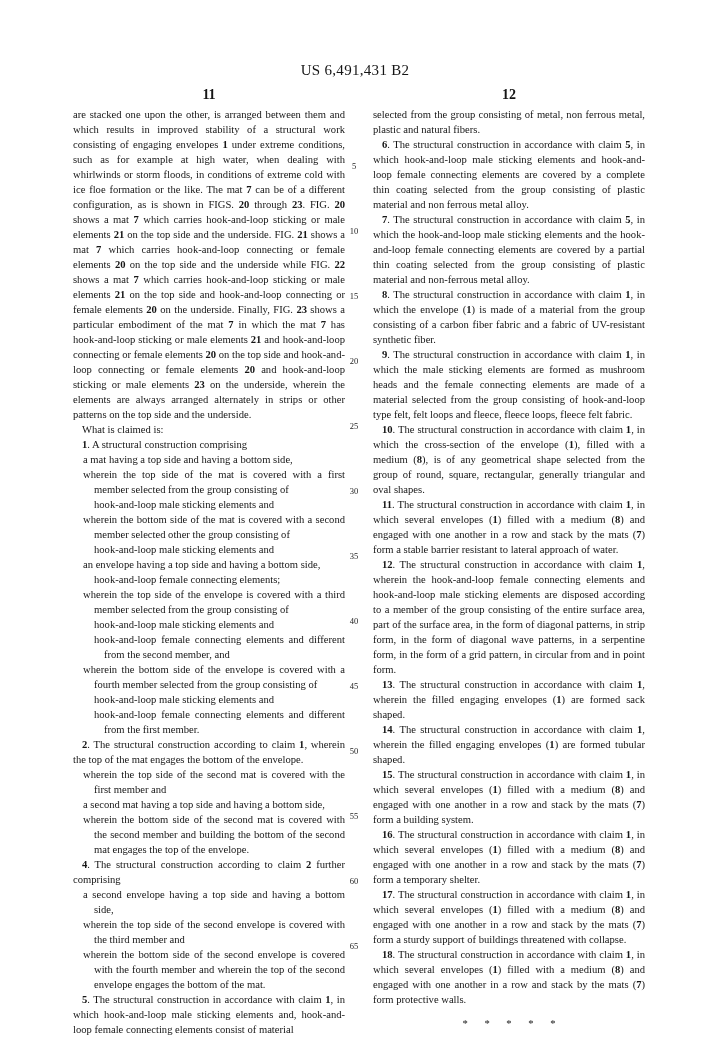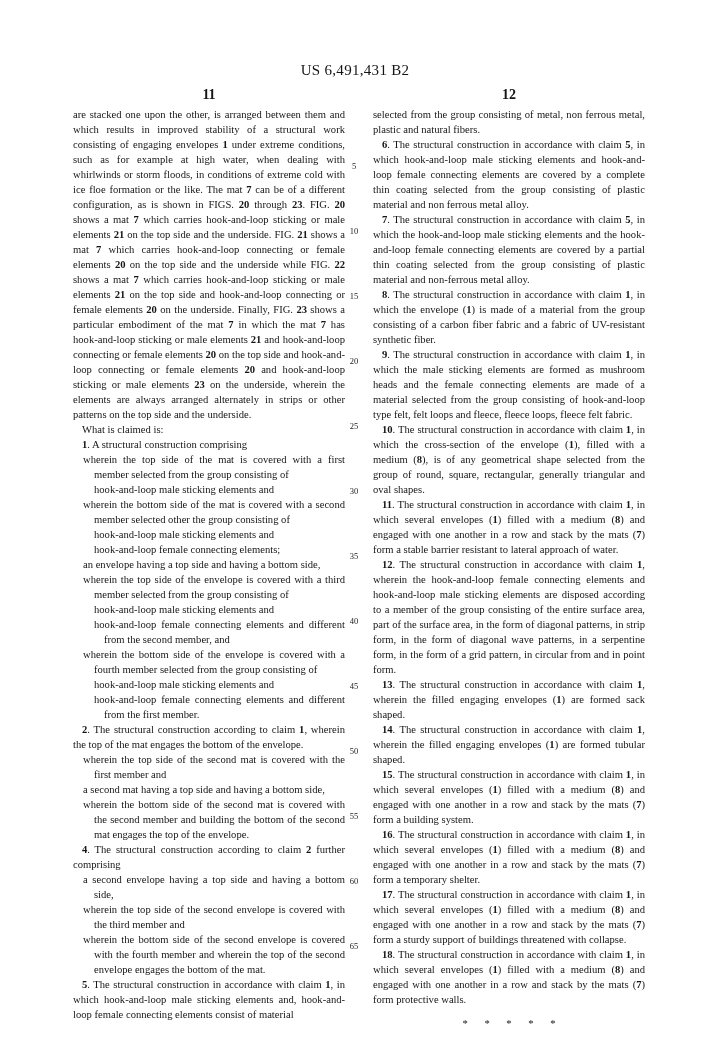--- a/index.html
+++ b/index.html
@@ -45,26 +45,27 @@
 <body>
 
 <div class="page">
   <div class="header">US 6,491,431 B2</div>
   <div class="colnum colnum-left">11</div>
   <div class="colnum colnum-right">12</div>
   <div class="col col-left">
       <div class="par cont">are stacked one upon the other, is arranged between them and which results in improved stability of a structural work consisting of engaging envelopes <b>1</b> under extreme conditions, such as for example at high water, when dealing with whirlwinds or storm floods, in conditions of extreme cold with ice floe formation or the like. The mat <b>7</b> can be of a different configuration, as is shown in FIGS. <b>20</b> through <b>23</b>. FIG. <b>20</b> shows a mat <b>7</b> which carries hook-and-loop sticking or male elements <b>21</b> on the top side and the underside. FIG. <b>21</b> shows a mat <b>7</b> which carries hook-and-loop connecting or female elements <b>20</b> on the top side and the underside while FIG. <b>22</b> shows a mat <b>7</b> which carries hook-and-loop sticking or male elements <b>21</b> on the top side and hook-and-loop connecting or female elements <b>20</b> on the underside. Finally, FIG. <b>23</b> shows a particular embodiment of the mat <b>7</b> in which the mat <b>7</b> has hook-and-loop sticking or male elements <b>21</b> and hook-and-loop connecting or female elements <b>20</b> on the top side and hook-and-loop connecting or female elements <b>20</b> and hook-and-loop sticking or male elements <b>23</b> on the underside, wherein the elements are always arranged alternately in strips or other patterns on the top side and the underside.</div>
       <div class="par ind">What is claimed is:</div>
       <div class="par ind"><b>1</b>. A structural construction comprising</div>
+      <div class="par s1">a mat having a top side and having a bottom side,</div>
       <div class="par s1">wherein the top side of the mat is covered with a first member selected from the group consisting of</div>
       <div class="par s2">hook-and-loop male sticking elements and</div>
       <div class="par s1">wherein the bottom side of the mat is covered with a second member selected other the group consisting of</div>
       <div class="par s2">hook-and-loop male sticking elements and</div>
+      <div class="par s1">an envelope having a top side and having a bottom side,</div>
       <div class="par s2">hook-and-loop female connecting elements;</div>
-      <div class="par s1">an envelope having a top side and having a bottom side,</div>
       <div class="par s1">wherein the top side of the envelope is covered with a third member selected from the group consisting of</div>
       <div class="par s2">hook-and-loop male sticking elements and</div>
       <div class="par s2">hook-and-loop female connecting elements and different from the second member, and</div>
       <div class="par s1">wherein the bottom side of the envelope is covered with a fourth member selected from the group consisting of</div>
       <div class="par s2">hook-and-loop male sticking elements and</div>
       <div class="par s2">hook-and-loop female connecting elements and different from the first member.</div>
       <div class="par ind"><b>2</b>. The structural construction according to claim <b>1</b>, wherein the top of the mat engages the bottom of the envelope.</div>
       <div class="par s1">wherein the top side of the second mat is covered with the first member and</div>
       <div class="par s1">a second mat having a top side and having a bottom side,</div>
       <div class="par s1">wherein the bottom side of the second mat is covered with the second member and building the bottom of the second mat engages the top of the envelope.</div>

